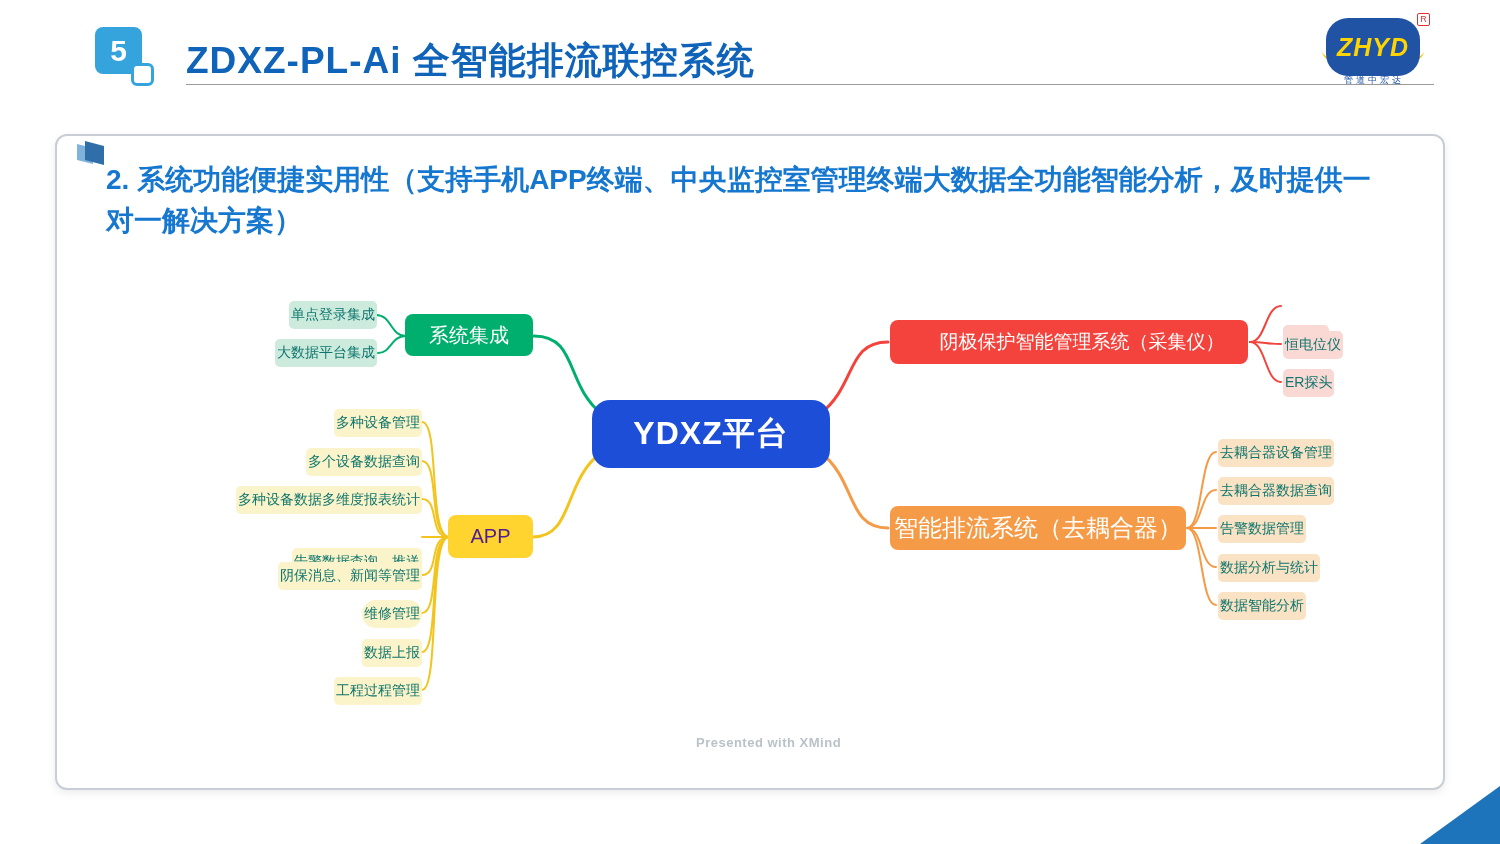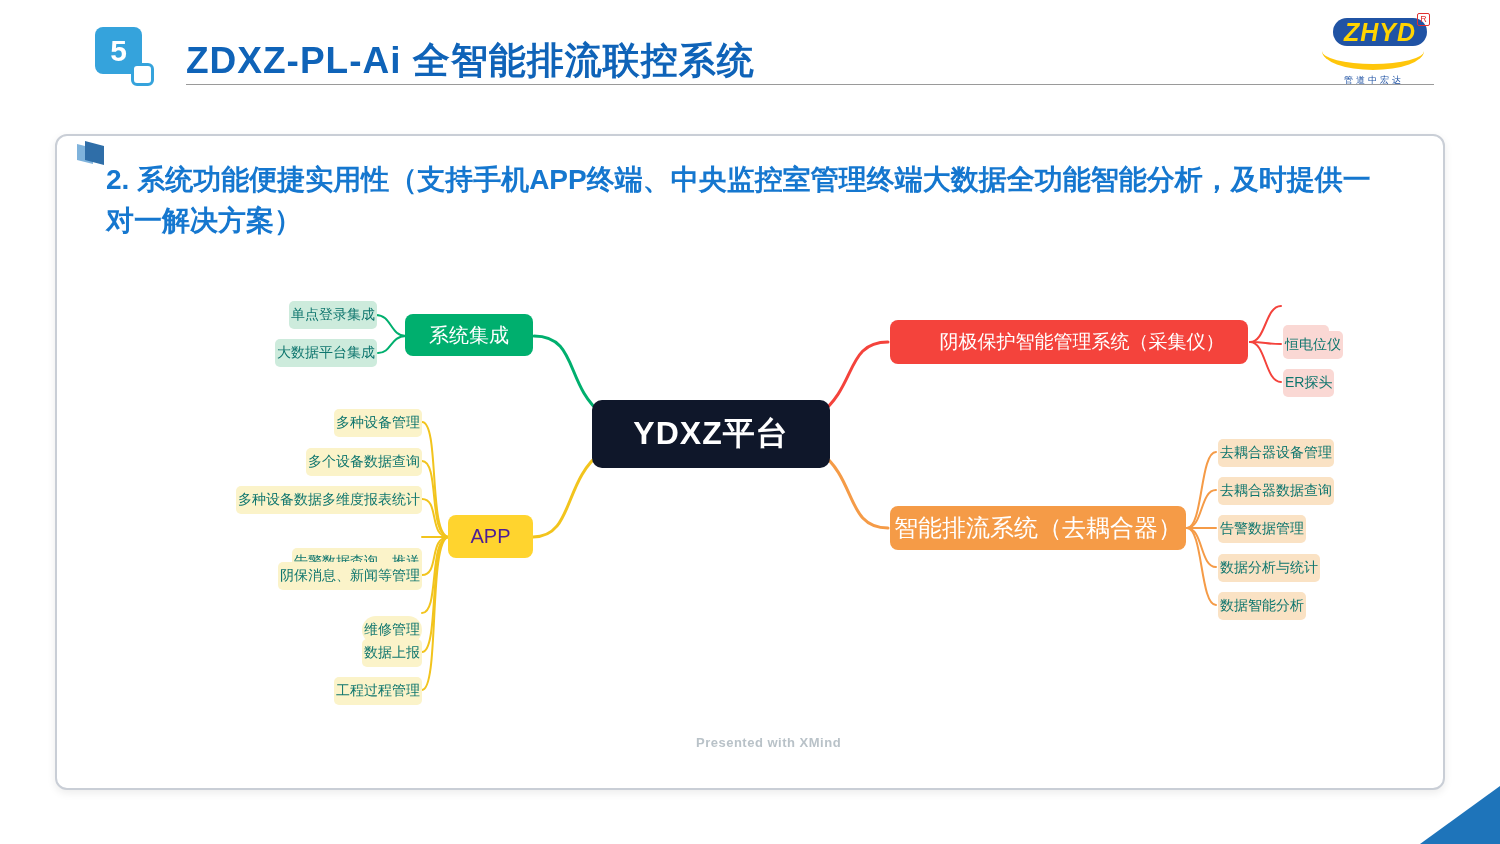--- a/index.html
+++ b/index.html
@@ -12,21 +12,21 @@
     background:#35A3DC; border-radius:8px; color:#fff; font-size:30px; font-weight:bold;
     display:flex; align-items:center; justify-content:center; z-index:2; }
   .badge-small { position:absolute; left:131px; top:63px; width:23px; height:23px;
     background:#fff; border:3px solid #35A3DC; border-radius:6px; z-index:3; }
   .slide-title { position:absolute; left:186px; top:36px; font-size:37px; font-weight:800;
     color:#0F63B8; letter-spacing:1px; white-space:nowrap; }
   .title-rule { position:absolute; left:186px; top:84px; width:1248px; height:1px; background:#9A9A9A; }
 
   
   .logo { position:absolute; left:1322px; top:16px; width:104px; height:72px; }
-  .logo-oval { position:absolute; left:11px; top:2px; width:94px; height:28px; background:#2053A4;
+  .logo-oval { position:absolute; left:4px; top:2px; width:94px; height:58px; background:#2053A4;
     border-radius:22px; display:flex; align-items:center; justify-content:center;
     color:#FFD400; font-size:25px; font-weight:bold; font-style:italic; letter-spacing:1px; }
   .logo-swoosh { position:absolute; left:0; top:16px; width:102px; height:38px;
     border-bottom:6px solid #FFC60B; border-radius:50%; }
   .logo-r { position:absolute; right:-4px; top:-3px; width:13px; height:13px; font-size:9px;
     color:#E03030; border:1px solid #E03030; border-radius:2px; text-align:center; line-height:11px; }
   .logo-subtext { position:absolute; top:58px; width:100%; text-align:center; font-size:9px;
     color:#2053A4; letter-spacing:3px; }
 
   
@@ -38,22 +38,22 @@
   .heading b { font-weight:800; }
   .watermark { position:absolute; left:696px; top:735px; font-size:13px; font-weight:bold;
     color:#B9C2C8; letter-spacing:.5px; }
   .corner { position:absolute; right:0; bottom:0; width:80px; height:58px; background:#1E74BA;
     clip-path:polygon(100% 0, 100% 100%, 0 100%); }
 
   
   .connectors { position:absolute; left:0; top:0; pointer-events:none; z-index:1; }
   .node { position:absolute; display:flex; align-items:center; justify-content:center;
     border-radius:8px; white-space:nowrap; z-index:2; }
-  .center-node { left:592px; top:400px; width:238px; height:68px; background:#0f172a; color:#fff;
-    font-size:32px; font-weight:bold; border-radius:10px; letter-spacing:1px; }
+  .center-node { left:592px; top:400px; width:238px; height:68px; background:#1d4ed8; color:#fff;
+    font-size:32px; font-weight:bold; border-radius:18px; letter-spacing:1px; }
   .topic { font-weight:normal; font-size:20px; }
   .topic-green  { left:405px; top:314px; width:128px; height:42px; background:#00AF6E; color:#fff; }
   .topic-yellow { left:448px; top:515px; width:85px;  height:43px; background:#FFD42E; color:#4c1d95; }
   .topic-red    { left:890px; top:320px; width:358px; height:44px; background:#F4433C; color:#fff; font-size:19px;padding-left:26px; }
   .topic-orange { left:890px; top:506px; width:296px; height:44px; background:#F59B47; color:#fff; font-size:24px; }
   .child { position:absolute; font-size:14px; color:#0f766e; padding:5px 2px; border-radius:5px;
     white-space:nowrap; z-index:2; }
   .child-green  { background:#CDEBDC; }
   .child-yellow { background:#FBF3C9; }
   .child-red    { background:#FAD8D4; }
@@ -126,21 +126,21 @@
   <div class="node topic topic-green">系统集成</div>
   <div class="child child-green" style="right:1123px; top:301px;">单点登录集成</div>
   <div class="child child-green" style="right:1123px; top:339px;">大数据平台集成</div>
 
   <div class="node topic topic-yellow">APP</div>
   <div class="child child-yellow" style="right:1078px; top:409px;">多种设备管理</div>
   <div class="child child-yellow" style="right:1078px; top:448px;">多个设备数据查询</div>
   <div class="child child-yellow" style="right:1078px; top:486px;">多种设备数据多维度报表统计</div>
   <div class="child child-yellow" style="right:1078px; top:524px;margin-top:24px;">告警数据查询、推送</div>
   <div class="child child-yellow" style="right:1078px; top:562px;">阴保消息、新闻等管理</div>
-  <div class="child child-yellow" style="right:1078px; top:616px;border-radius:14px;">维修管理</div>
+  <div class="child child-yellow" style="right:1078px; top:600px;border-radius:14px;">维修管理</div>
   <div class="child child-yellow" style="right:1078px; top:639px;">数据上报</div>
   <div class="child child-yellow" style="right:1078px; top:677px;">工程过程管理</div>
 
   <div class="node topic topic-red">阴极保护智能管理系统（采集仪）</div>
   <div class="child child-red" style="left:1283px; top:293px;margin-top:32px;">采集仪</div>
   <div class="child child-red" style="left:1283px; top:331px;">恒电位仪</div>
   <div class="child child-red" style="left:1283px; top:369px;">ER探头</div>
 
   <div class="node topic topic-orange">智能排流系统（去耦合器）</div>
   <div class="child child-orange" style="left:1218px; top:439px;">去耦合器设备管理</div>

